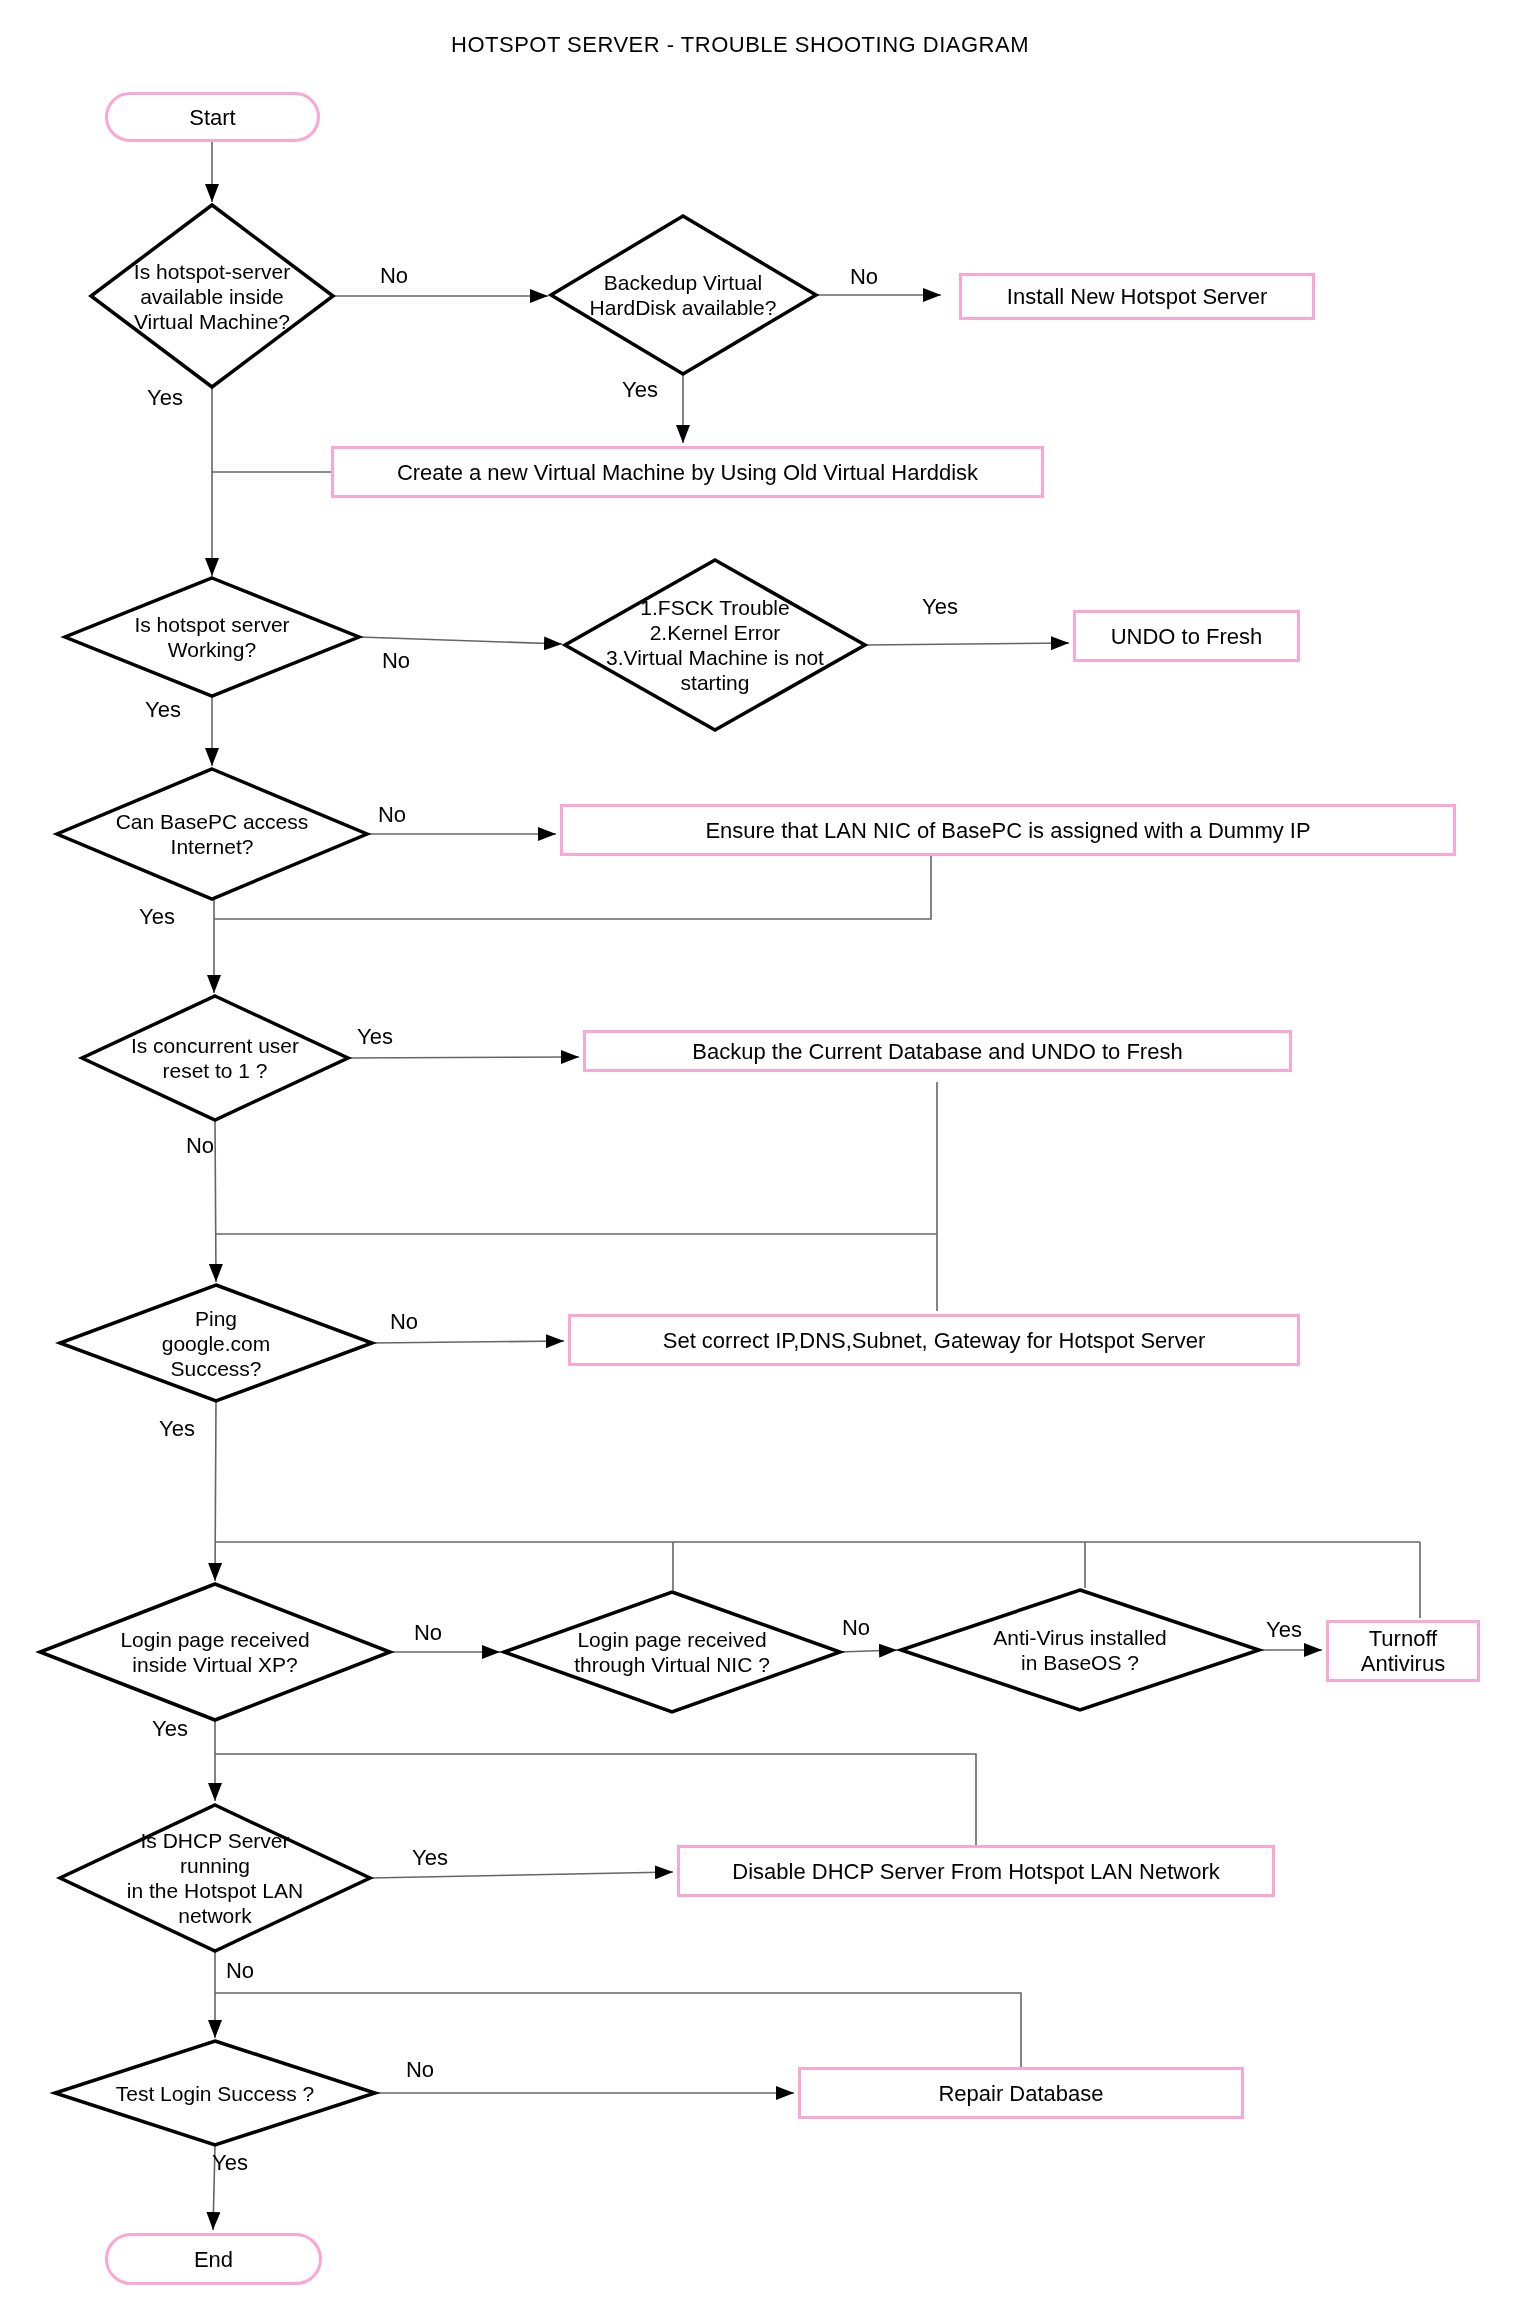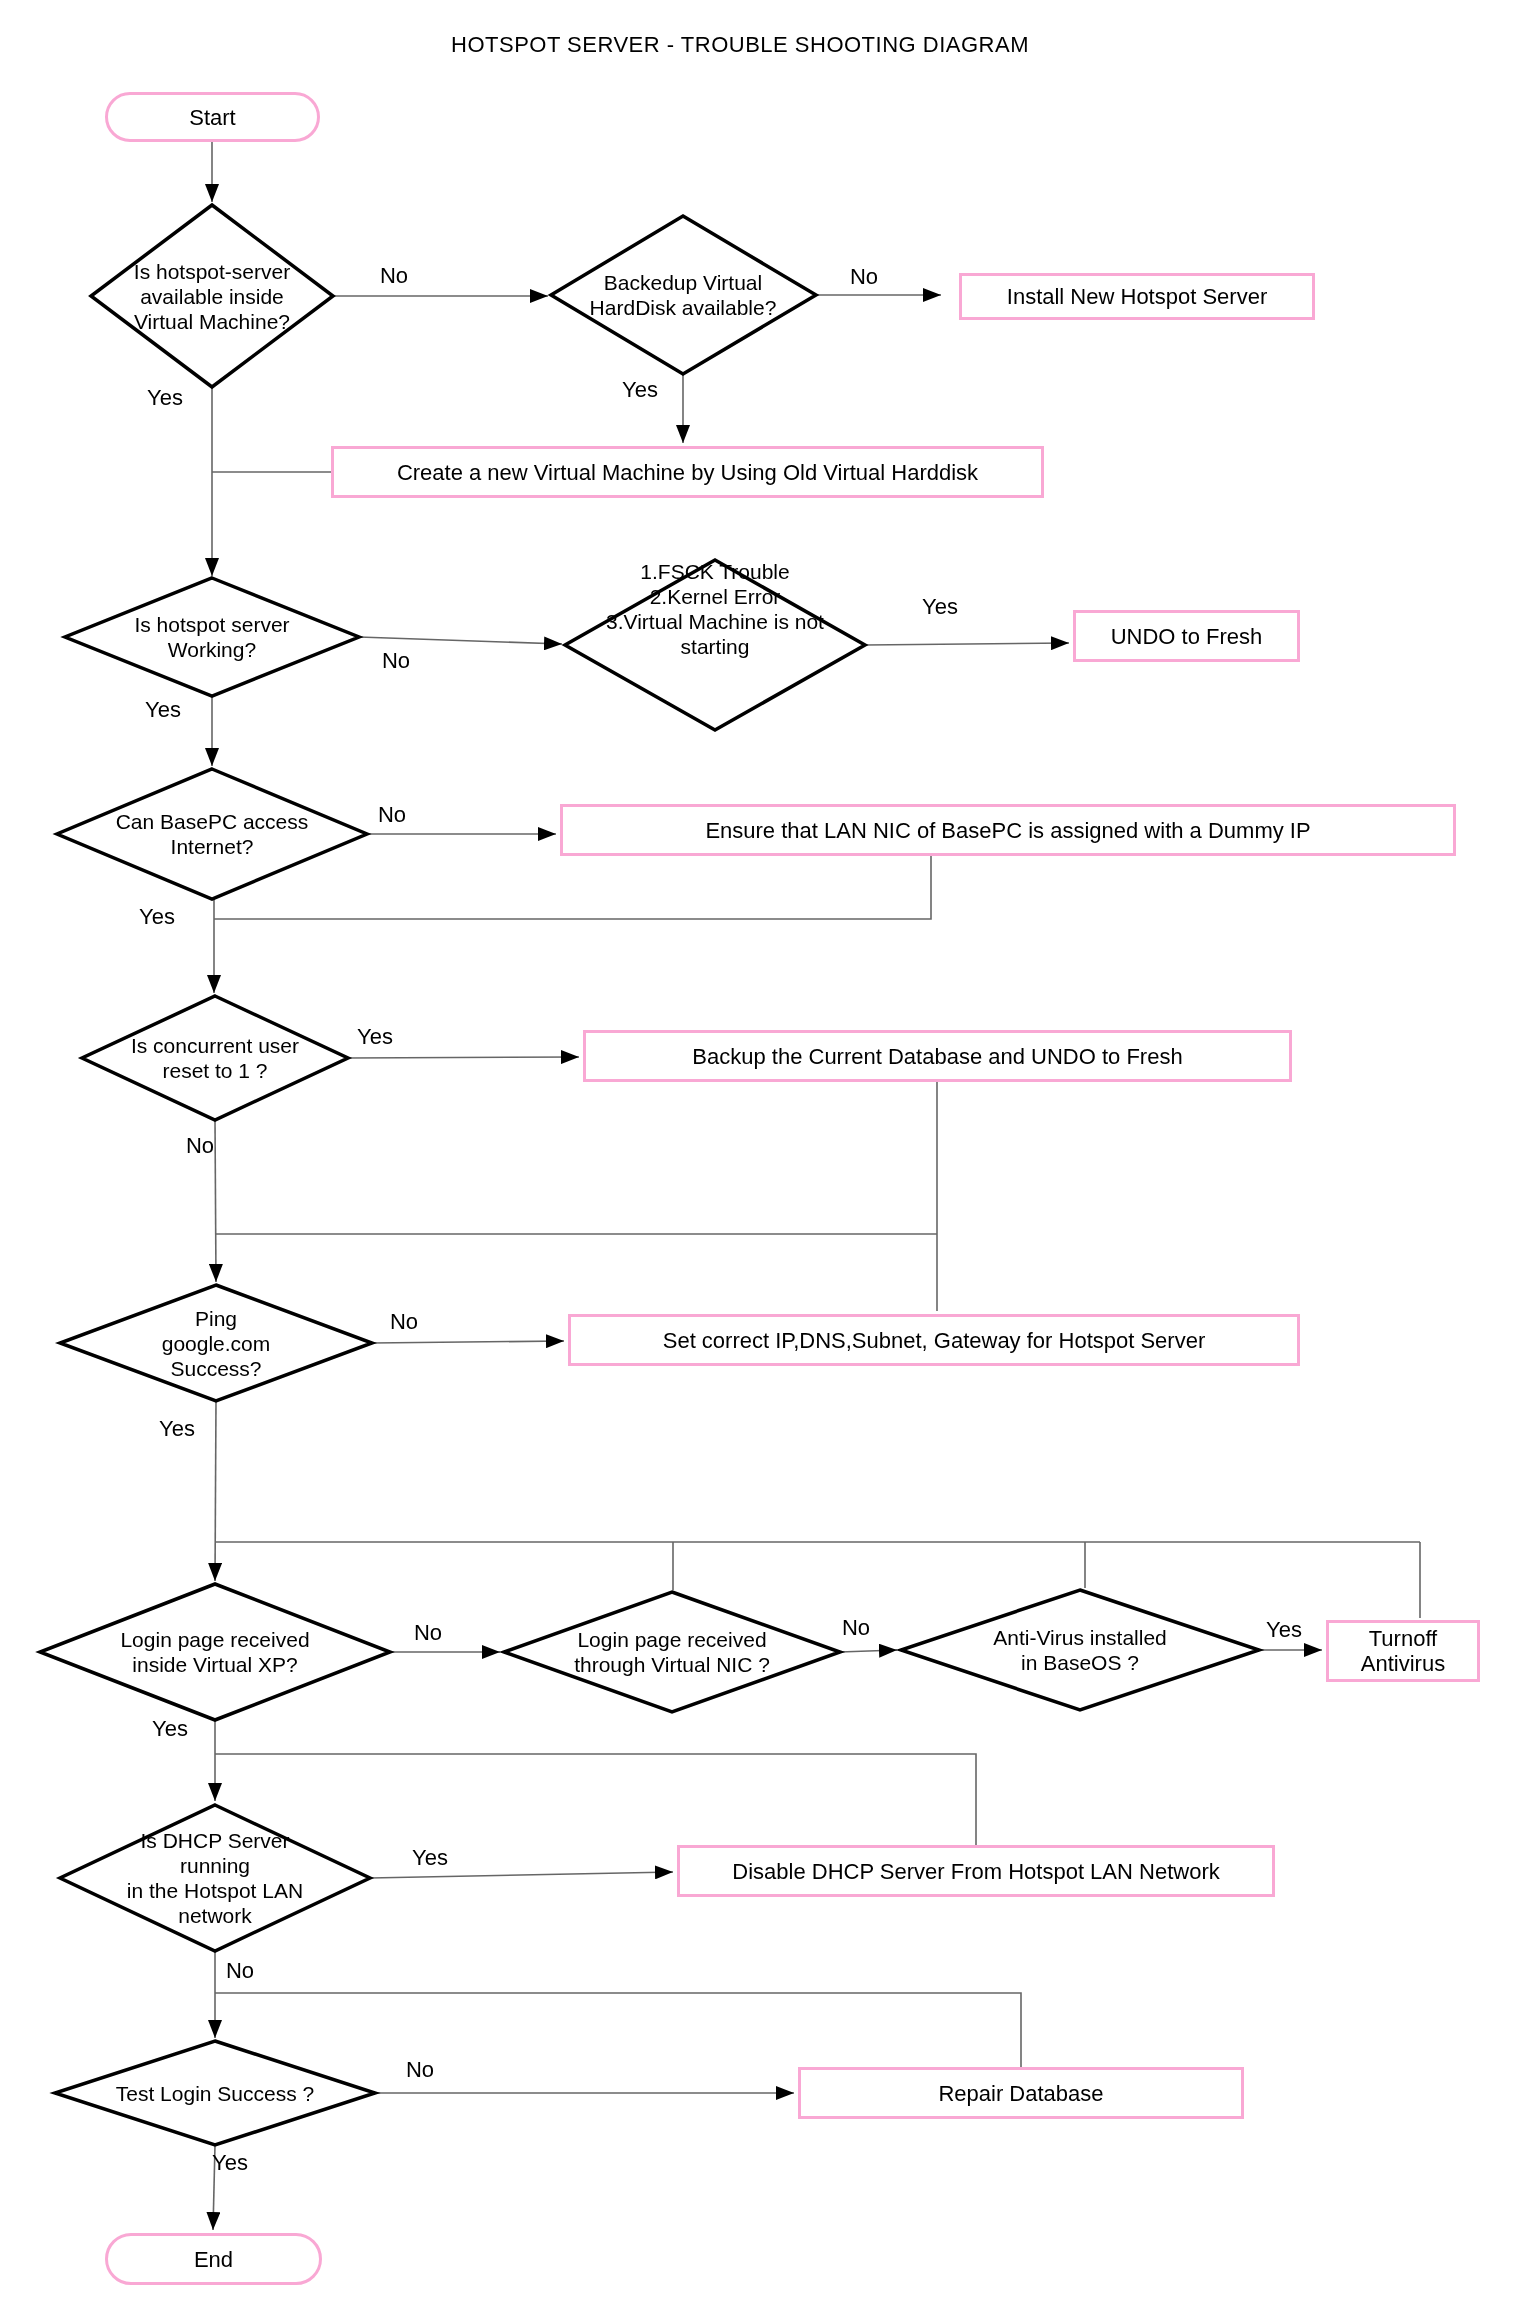--- a/index.html
+++ b/index.html
@@ -80,35 +80,35 @@
 
   <div class="title">HOTSPOT SERVER - TROUBLE SHOOTING DIAGRAM</div>
 
   <div class="box pill" style="left:105px;top:92px;width:215px;height:50px;">Start</div>
   <div class="box pill" style="left:105px;top:2233px;width:217px;height:52px;">End</div>
 
   <div class="box" style="left:944px;top:273px;width:356px;height:47px;margin-left:15px;">Install New Hotspot Server</div>
   <div class="box" style="left:331px;top:446px;width:713px;height:52px;">Create a new Virtual Machine by  Using Old Virtual Harddisk</div>
   <div class="box" style="left:1073px;top:610px;width:227px;height:52px;">UNDO to Fresh</div>
   <div class="box" style="left:560px;top:804px;width:896px;height:52px;">Ensure that LAN NIC of BasePC is assigned with a Dummy IP</div>
-  <div class="box" style="left:583px;top:1030px;width:709px;height:52px;">Backup the Current Database and UNDO to Fresh</div>
+  <div class="box" style="left:583px;top:1030px;width:709px;height:42px;">Backup the Current Database and UNDO to Fresh</div>
   <div class="box" style="left:568px;top:1314px;width:732px;height:52px;">Set correct IP,DNS,Subnet, Gateway for Hotspot Server</div>
   <div class="box" style="left:1326px;top:1620px;width:154px;height:62px;">Turnoff
 Antivirus</div>
   <div class="box" style="left:677px;top:1845px;width:598px;height:52px;">Disable DHCP Server From Hotspot LAN Network</div>
   <div class="box" style="left:798px;top:2067px;width:446px;height:52px;">Repair Database</div>
 
   <div class="dtext" style="left:212px;top:296px;width:230px;">Is hotspot-server
 available inside
 Virtual Machine?</div>
   <div class="dtext" style="left:683px;top:295px;width:240px;">Backedup Virtual
 HardDisk available?</div>
   <div class="dtext" style="left:212px;top:637px;width:250px;">Is hotspot server
 Working?</div>
-  <div class="dtext" style="left:715px;top:609px;width:260px;">1.FSCK Trouble
+  <div class="dtext" style="left:715px;top:645px;width:260px;">1.FSCK Trouble
 2.Kernel Error
 3.Virtual Machine is not
 starting</div>
   <div class="dtext" style="left:212px;top:834px;width:260px;">Can BasePC access
 Internet?</div>
   <div class="dtext" style="left:215px;top:1058px;width:230px;">Is concurrent user
 reset to 1 ?</div>
   <div class="dtext" style="left:216px;top:1343px;width:180px;">Ping
 google.com
 Success?</div>

